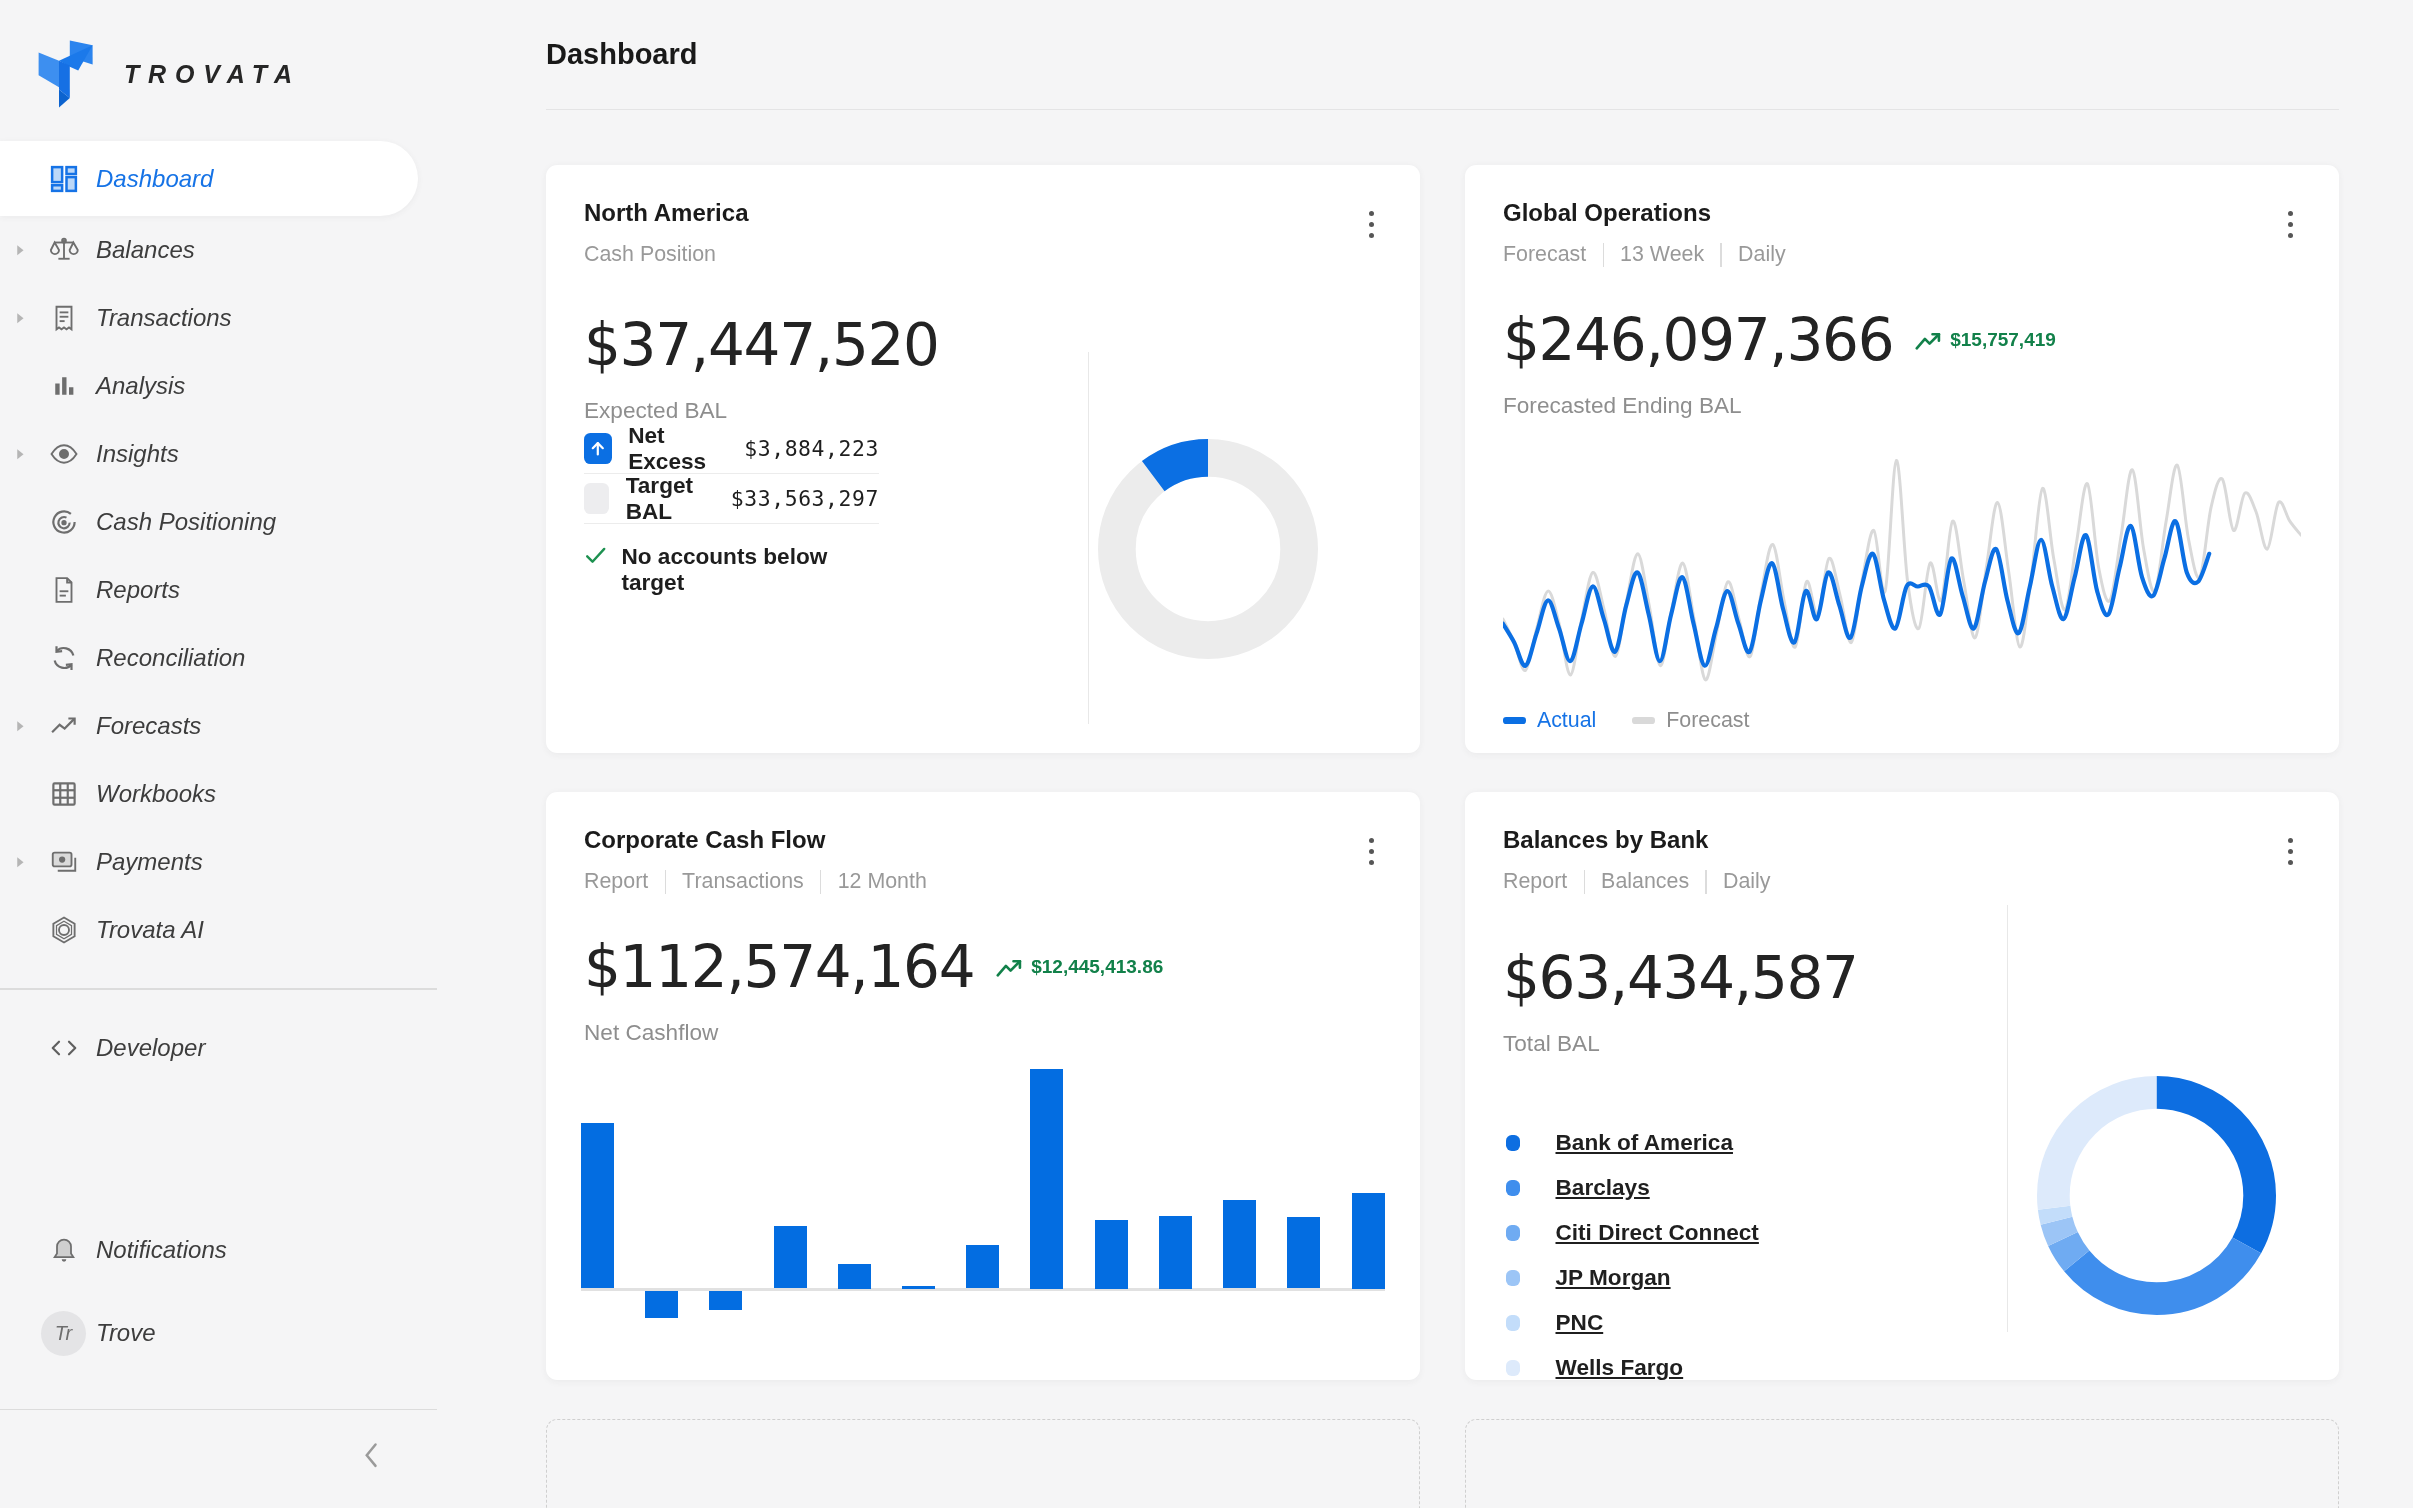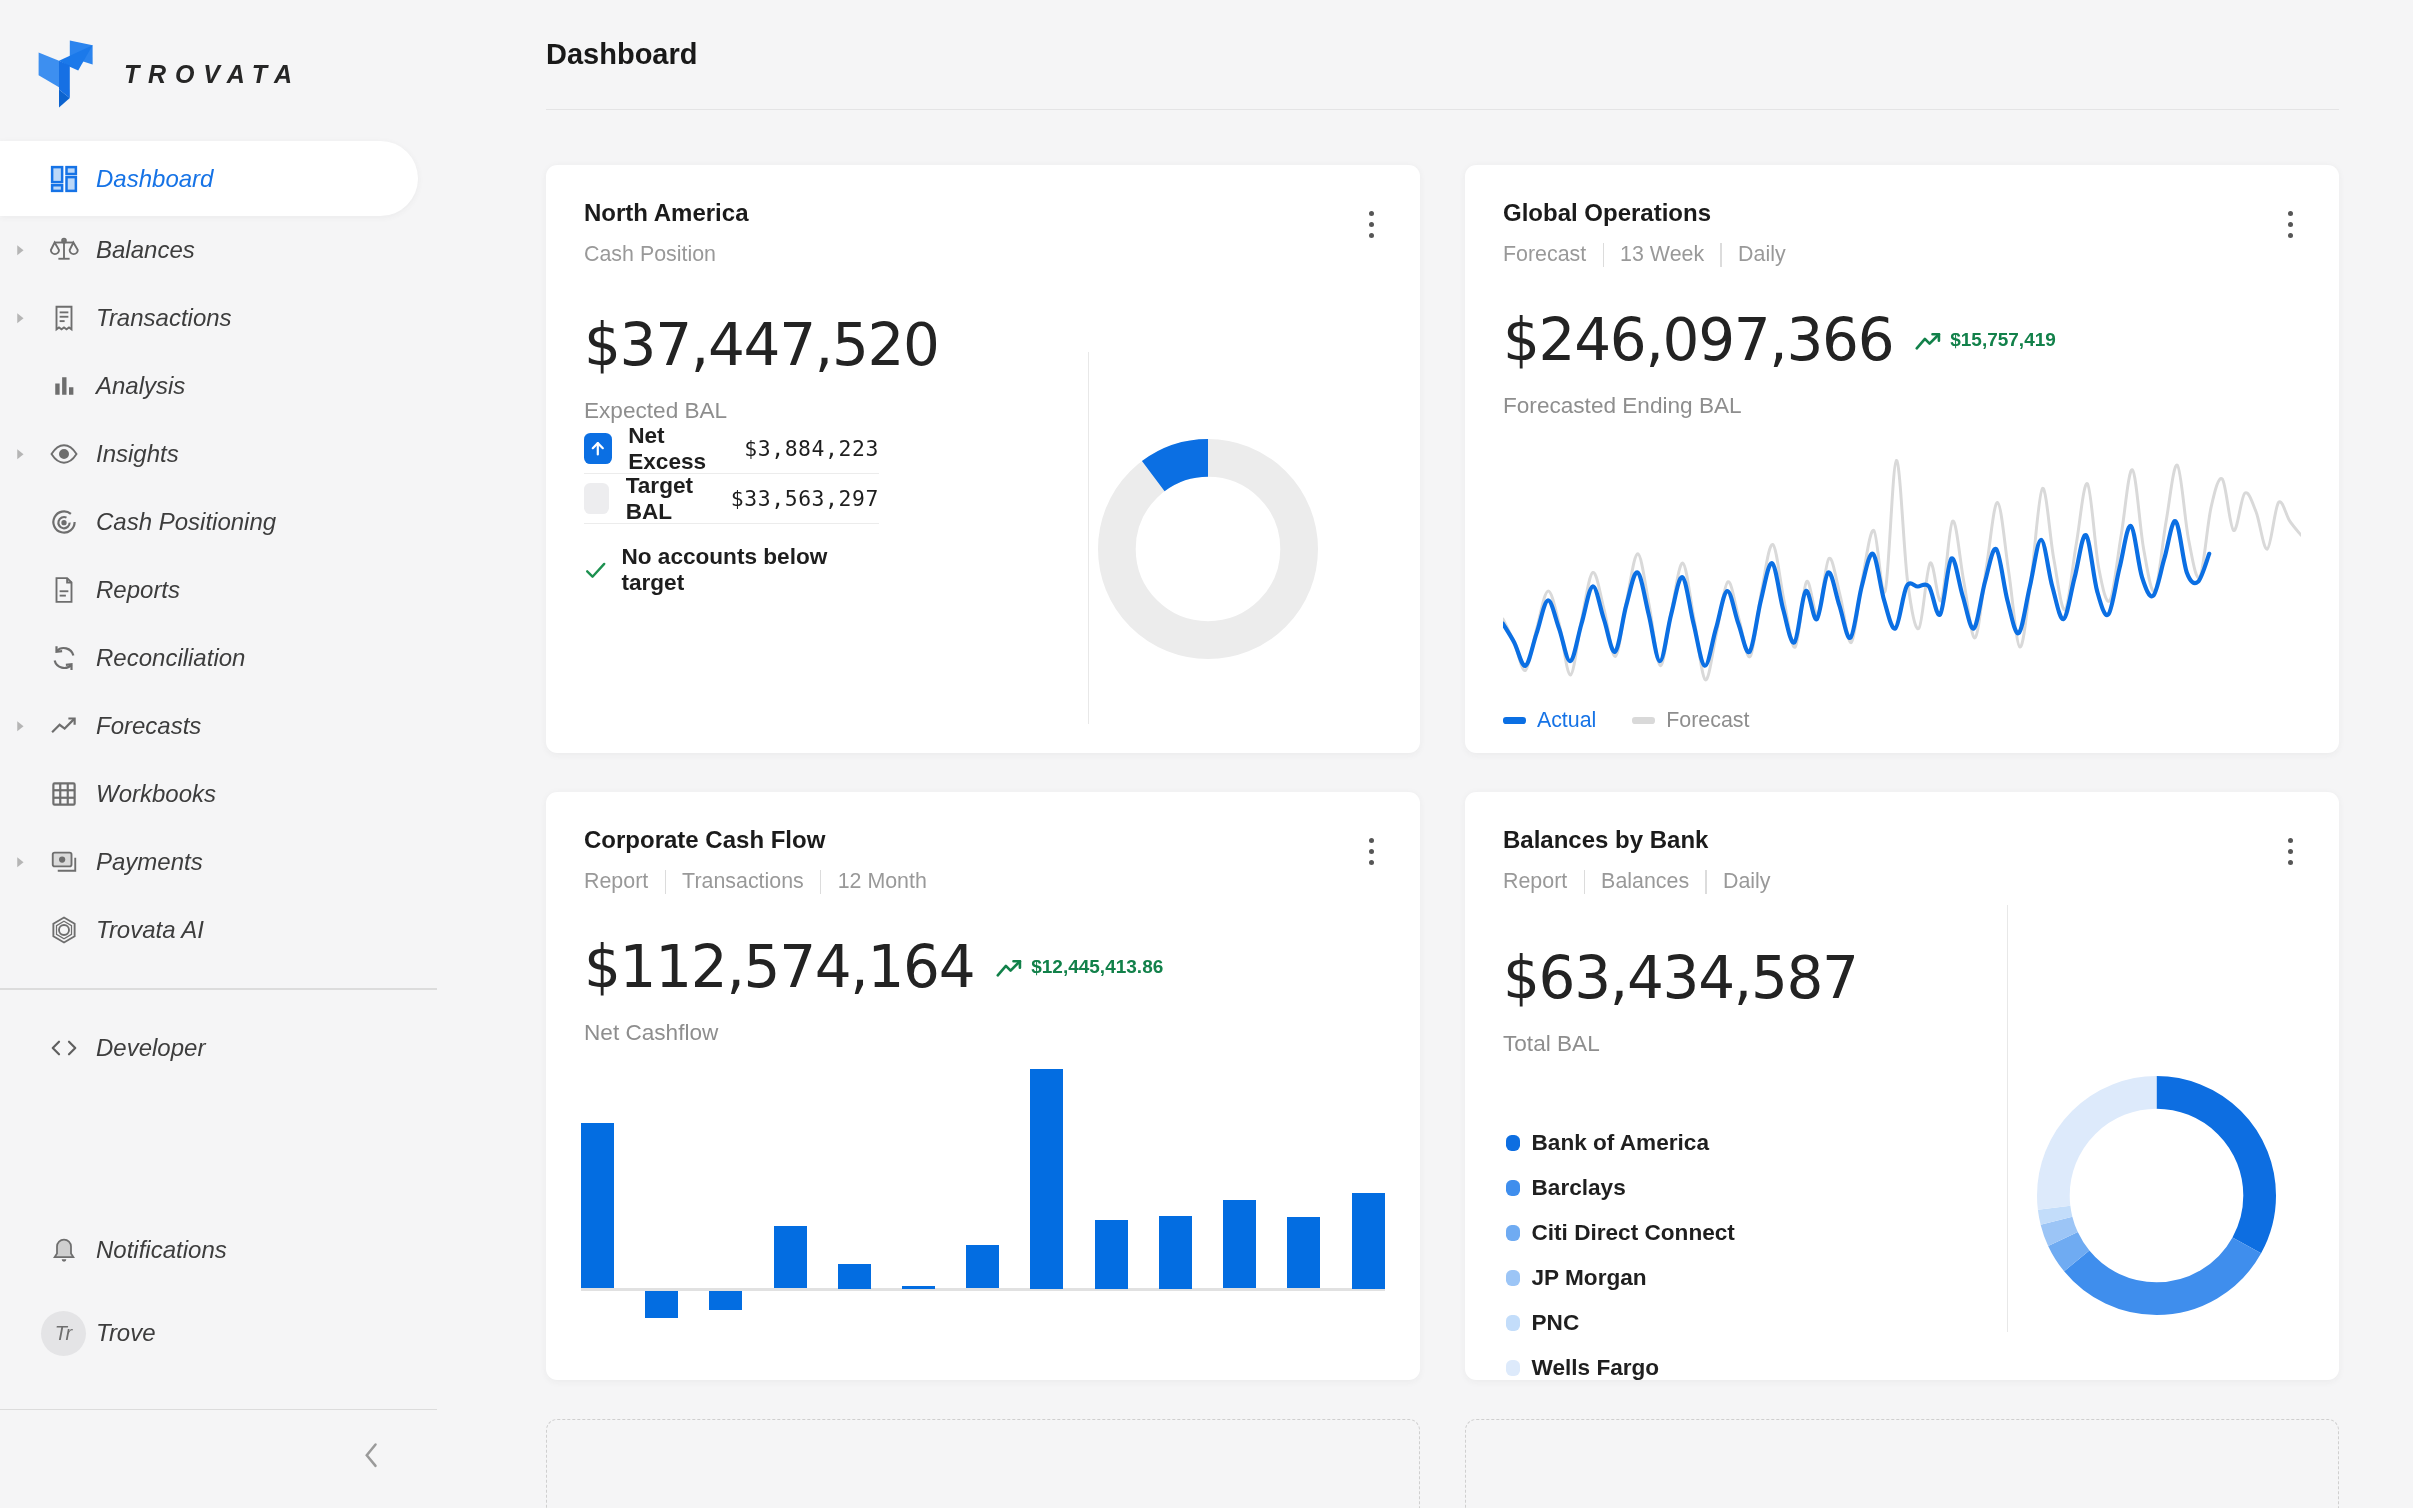--- a/index.html
+++ b/index.html
@@ -50,39 +50,39 @@
   .amount-label{margin-top:19px;font-size:22.6px;color:#8e8e8e;}
   .v-divider{position:absolute;width:1.3px;background:#e8e8e8;}
   
   .stat-rows{width:295px;}
   .stat-row{display:flex;align-items:center;height:49px;border-bottom:1.3px solid #ececec;}
   .row-icon{width:29px;height:31px;border-radius:6.3px;display:flex;align-items:center;justify-content:center;}
   .row-icon.blue{background:#0b6fe3;}
   .row-icon.gray{background:#ededef;}
   .row-label{margin-left:16.3px;font-weight:700;font-size:22.6px;color:#1e1e1e;}
   .row-value{margin-left:auto;font-family:"DejaVu Sans Mono",monospace;font-size:21.4px;letter-spacing:0.6px;color:#1e1e1e;}
-  .footnote{margin-top:20px;display:flex;align-items:center;gap:14px;font-weight:700;font-size:22.6px;color:#1e1e1e;}
+  .footnote{margin-top:20px;display:flex;align-items:flex-start;gap:14px;font-weight:700;font-size:22.6px;color:#1e1e1e;}
   .donut-box{position:absolute;}
   
   .line-chart{margin-top:25px;width:100%;height:251px;}
   .line-chart svg{width:100%;height:100%;}
   .legend{margin-top:12.6px;display:flex;gap:36px;align-items:center;}
   .legend-item{display:flex;align-items:center;gap:11.3px;font-size:21.4px;}
   .legend-dash{width:22.6px;height:6.3px;border-radius:3.1px;}
   .legend-item.actual span.lbl{color:#1673e6;}
   .legend-item.forecast span.lbl{color:#8e8e8e;}
   
   .bar-chart{position:absolute;left:35px;right:35px;bottom:35px;height:288px;}
   .bar{position:absolute;background:#036de1;width:33px;}
   .baseline{position:absolute;left:0;right:0;top:231px;height:2.5px;background:#e1e1e1;}
   
   .bank-list{margin-top:63px;list-style:none;padding:0;margin-left:2.5px;}
   .bank-item{display:flex;align-items:center;height:45px;}
   .bank-bullet{width:14px;height:16.3px;border-radius:5.7px;flex:0 0 auto;}
-  .bank-name{margin-left:12px;font-weight:700;font-size:22.6px;color:#1f1f1f;}
+  .bank-name{margin-left:36px;font-weight:700;font-size:22.6px;color:#1f1f1f;text-decoration:underline;}
 </style>
 </head>
 <body>
 
 <div class="sidebar">
   <div class="logo-row">
     <span class="logo-mark">
       <svg width="60" height="70" viewBox="0 0 100 116">
         <polygon points="6,22 40,36 40,80 6,60" fill="#3d8ff0"></polygon>
         <polygon points="58,2 96,10 96,42 58,30" fill="#2b84ee"></polygon>

